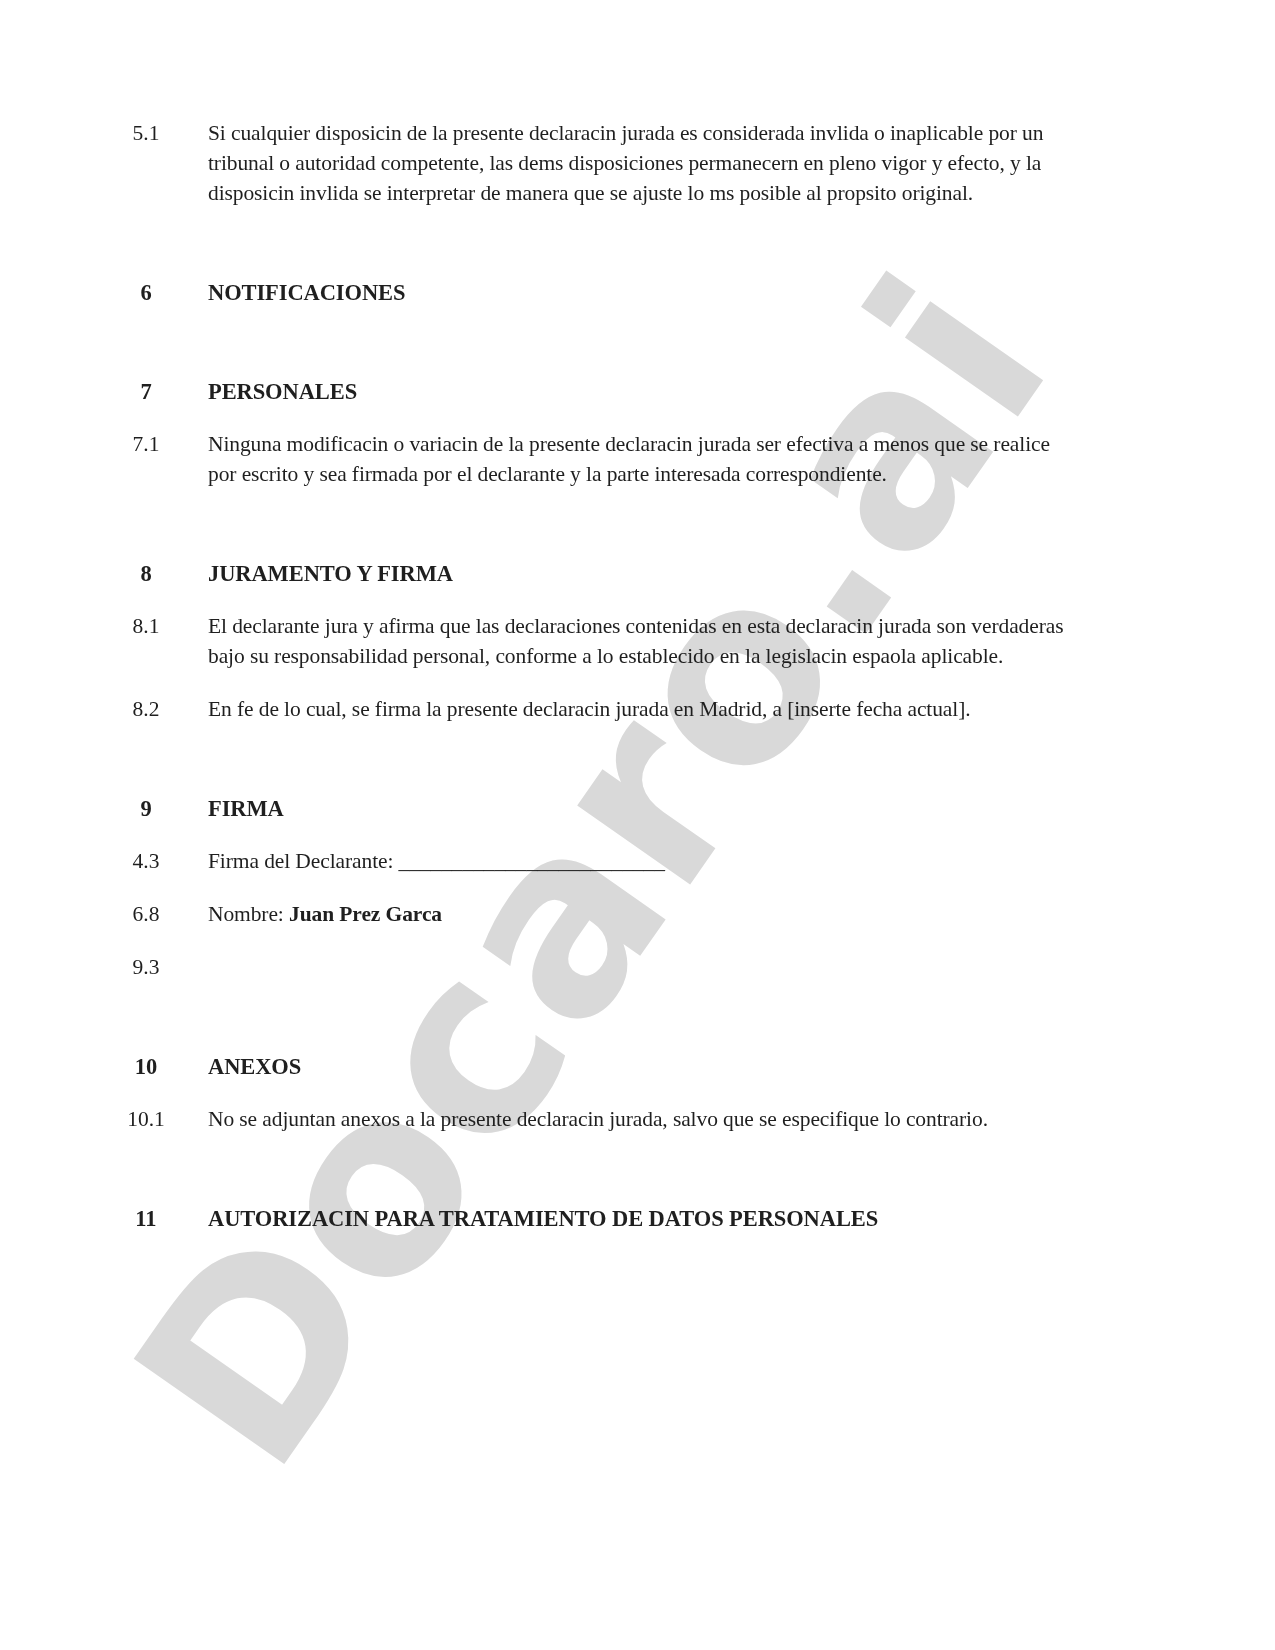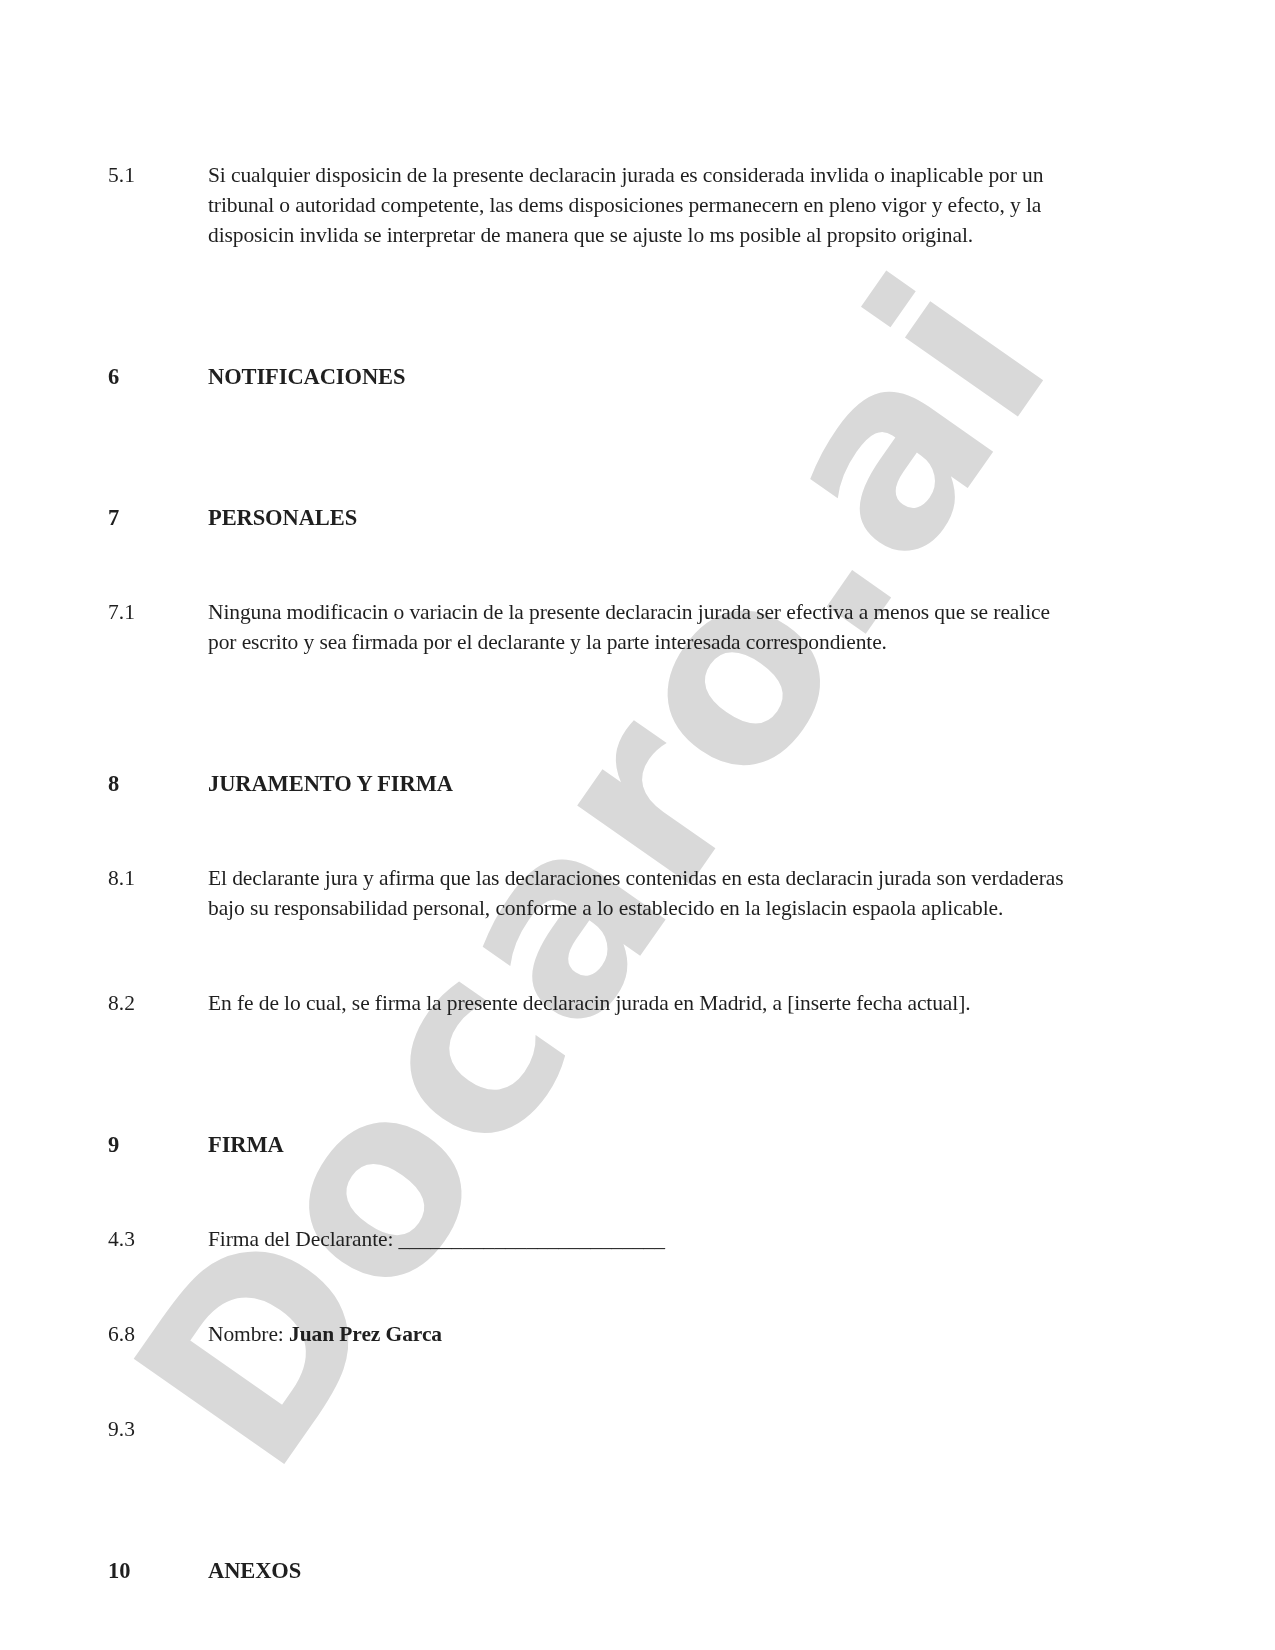--- a/index.html
+++ b/index.html
@@ -40,24 +40,23 @@
     z-index: 1;
   }
   .block {
     display: flex;
     flex-direction: row;
     align-items: baseline;
   }
   .block .num {
     flex: none;
     width: 76px;
-    text-align: left;
+    text-align: center;
     font-size: 21.5px;
     line-height: 30px;
-    margin-top: 42px;
   }
   .block .txt {
     width: 870px;
     margin-left: 24px;
     font-size: 21.5px;
     line-height: 30px;
     letter-spacing: -0.1px;
   }
   .block.clause {
     margin: 0 0 23px 0;

